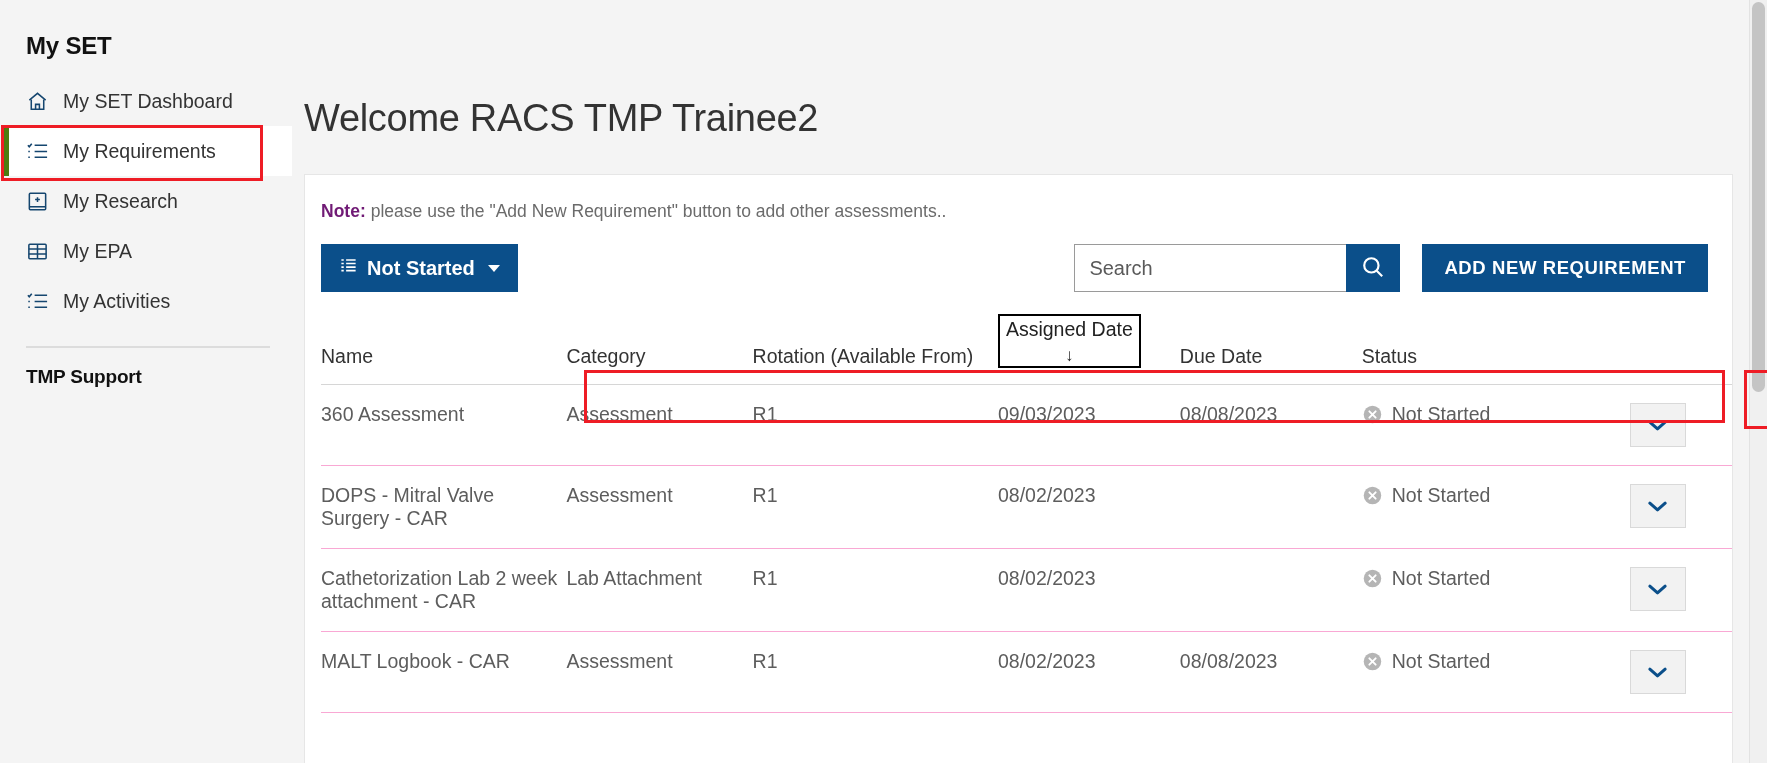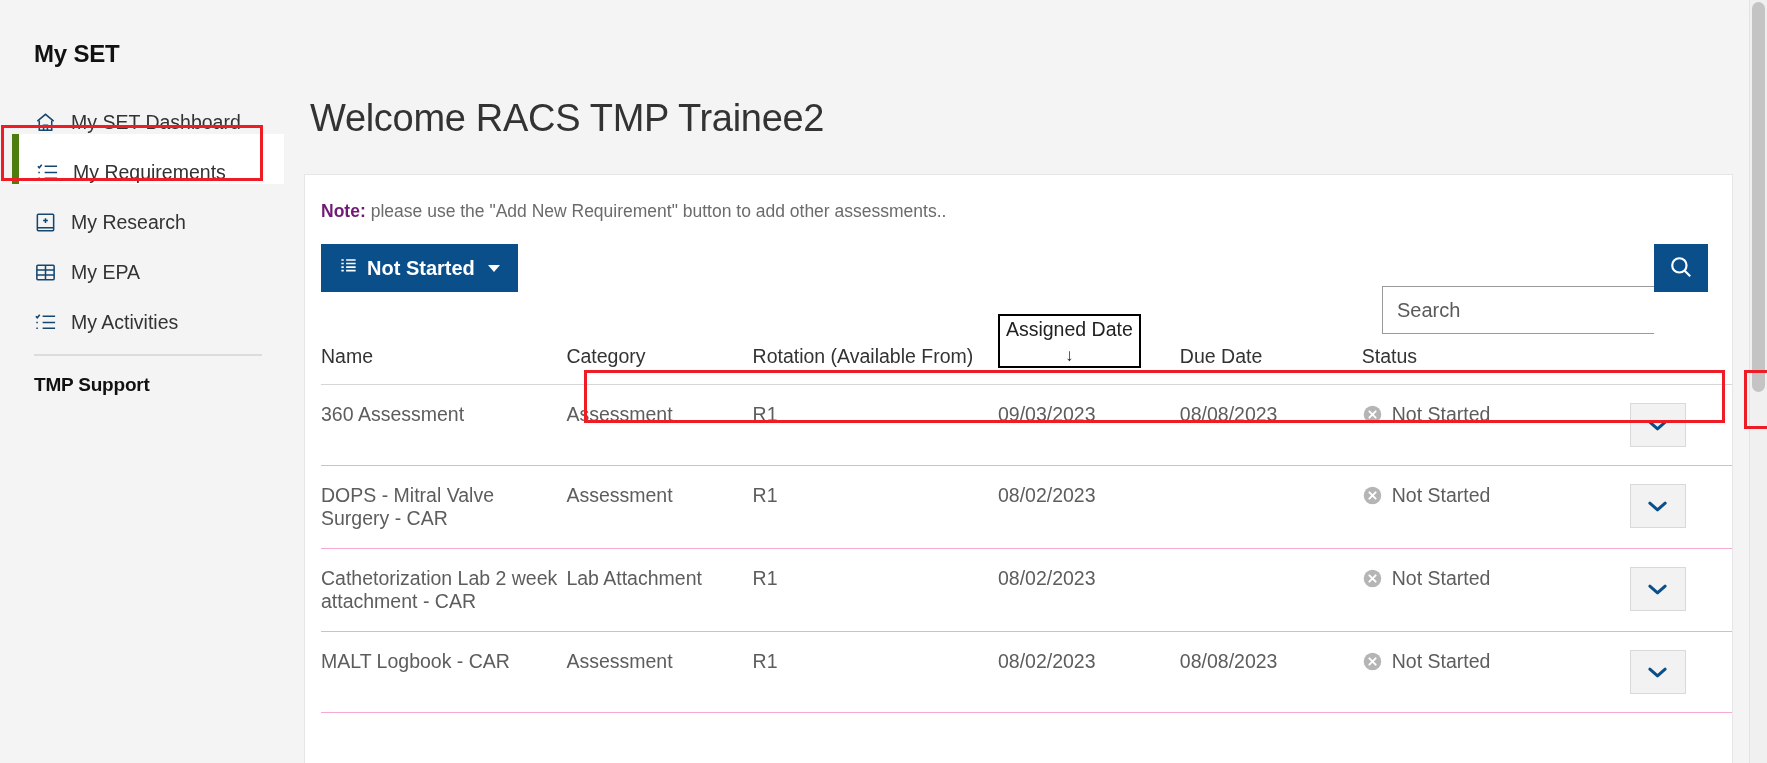--- a/index.html
+++ b/index.html
@@ -9,60 +9,60 @@
     overflow: hidden;
     background: #f4f4f4;
     font-family: "Liberation Sans", sans-serif;
   }
   .app { display: flex; width: 1767px; height: 763px; background:#f4f4f4; }
 
   
   .sidebar {
     width: 296px; min-width:296px; height: 763px;
     background: #f4f4f4;
-    padding: 12px;
+    padding: 4px;
     position: relative;
   }
   .sb-title {
     font-size: 24px; font-weight: 700; color: #111;
     padding: 28px 0 0 22px; letter-spacing: -0.2px;
   }
   .sb-title.second { padding-top: 18px; font-size:19px; }
   .sb-list { margin-top: 16px; }
   .sb-item {
-    display: flex; align-items: flex-end; gap: 14px;
+    display: flex; align-items: center; gap: 14px;
     height: 50px; padding-left: 22px;
     color: #2a2a2a; font-size: 19.5px;
     cursor: pointer; position: relative;
   }
   .sb-item .lbl { color:#333; }
   .sb-item.active-wrap {
     background: #fff;
-    border-left: 7px solid #4d7c0f;
+    border-left: 5px solid #4d7c0f;
     padding-left: 17px;
   }
   .sb-icon { width: 23px; height: 23px; flex: 0 0 23px; display:flex; align-items:center; justify-content:center; }
   .sb-icon svg { display:block; }
   .sb-divider {
     height: 2px; background: #dcdcdc; margin: 20px 22px 0 22px;
   }
   
   .red-box {
     position: absolute;
     border: 3px solid #ee1c25;
     pointer-events: none;
     z-index: 30;
   }
   #hl-requirements { left: 1px; top: 125px; width: 262px; height: 56px; }
 
   
   .main { flex: 1; height: 763px; position: relative; overflow: hidden; }
   .page-title {
     font-size: 38px; color: #333; font-weight: 400;
-    padding: 72px 0 0 8px; margin-left: 6px; letter-spacing: -0.3px;
+    padding: 72px 0 0 8px; margin-left: 0px; letter-spacing: -0.3px;
   }
   .card {
     margin: 34px 34px 0 8px;
     background: #fff;
     border: 1px solid #e6e6e6;
     min-height: 600px;
     padding: 0 0 0 0;
   }
   .note-row {
     padding: 26px 0 0 16px;
@@ -95,21 +95,20 @@
     border-top:7px solid #fff; margin-left:4px;
   }
   .toolbar-spacer { flex:1; }
   .search-wrap { display:flex; align-items:stretch; height:48px; }
   .search-input {
     width: 272px; height: 48px;
     border: 1px solid #9a9a9a; border-right: none;
     padding: 0 14px; font-size: 20px; color:#555;
     outline: none; background:#fff;
     font-family:"Liberation Sans", sans-serif;
-    margin-top:42px;
   }
   .search-input::placeholder { color:#5a5a5a; }
   .search-btn {
     width: 54px; height:48px; background:#0b4f8a; border:none;
     display:flex; align-items:center; justify-content:center; cursor:pointer;
   }
   .btn-add {
     margin-left: 22px;
     background:#0b4f8a; color:#fff; border:none;
     height:48px; padding: 0 22px;
@@ -274,20 +273,21 @@
           <button class="search-btn">
             <span>
               <svg width="26" height="26" viewBox="0 0 24 24" fill="none" stroke="#fff" stroke-width="2">
                 <circle cx="10.5" cy="10.5" r="6.6"></circle>
                 <path d="M15.4 15.4 20.5 20.5"></path>
               </svg>
             </span>
           </button>
         </div>
 
+        <button class="btn-add">ADD NEW REQUIREMENT</button>
       </div>
 
       <table class="req">
         <colgroup>
           <col class="col-name">
             <col class="col-cat">
             <col class="col-rot">
           <col class="col-asgn">
             <col class="col-due">
             <col class="col-status">

